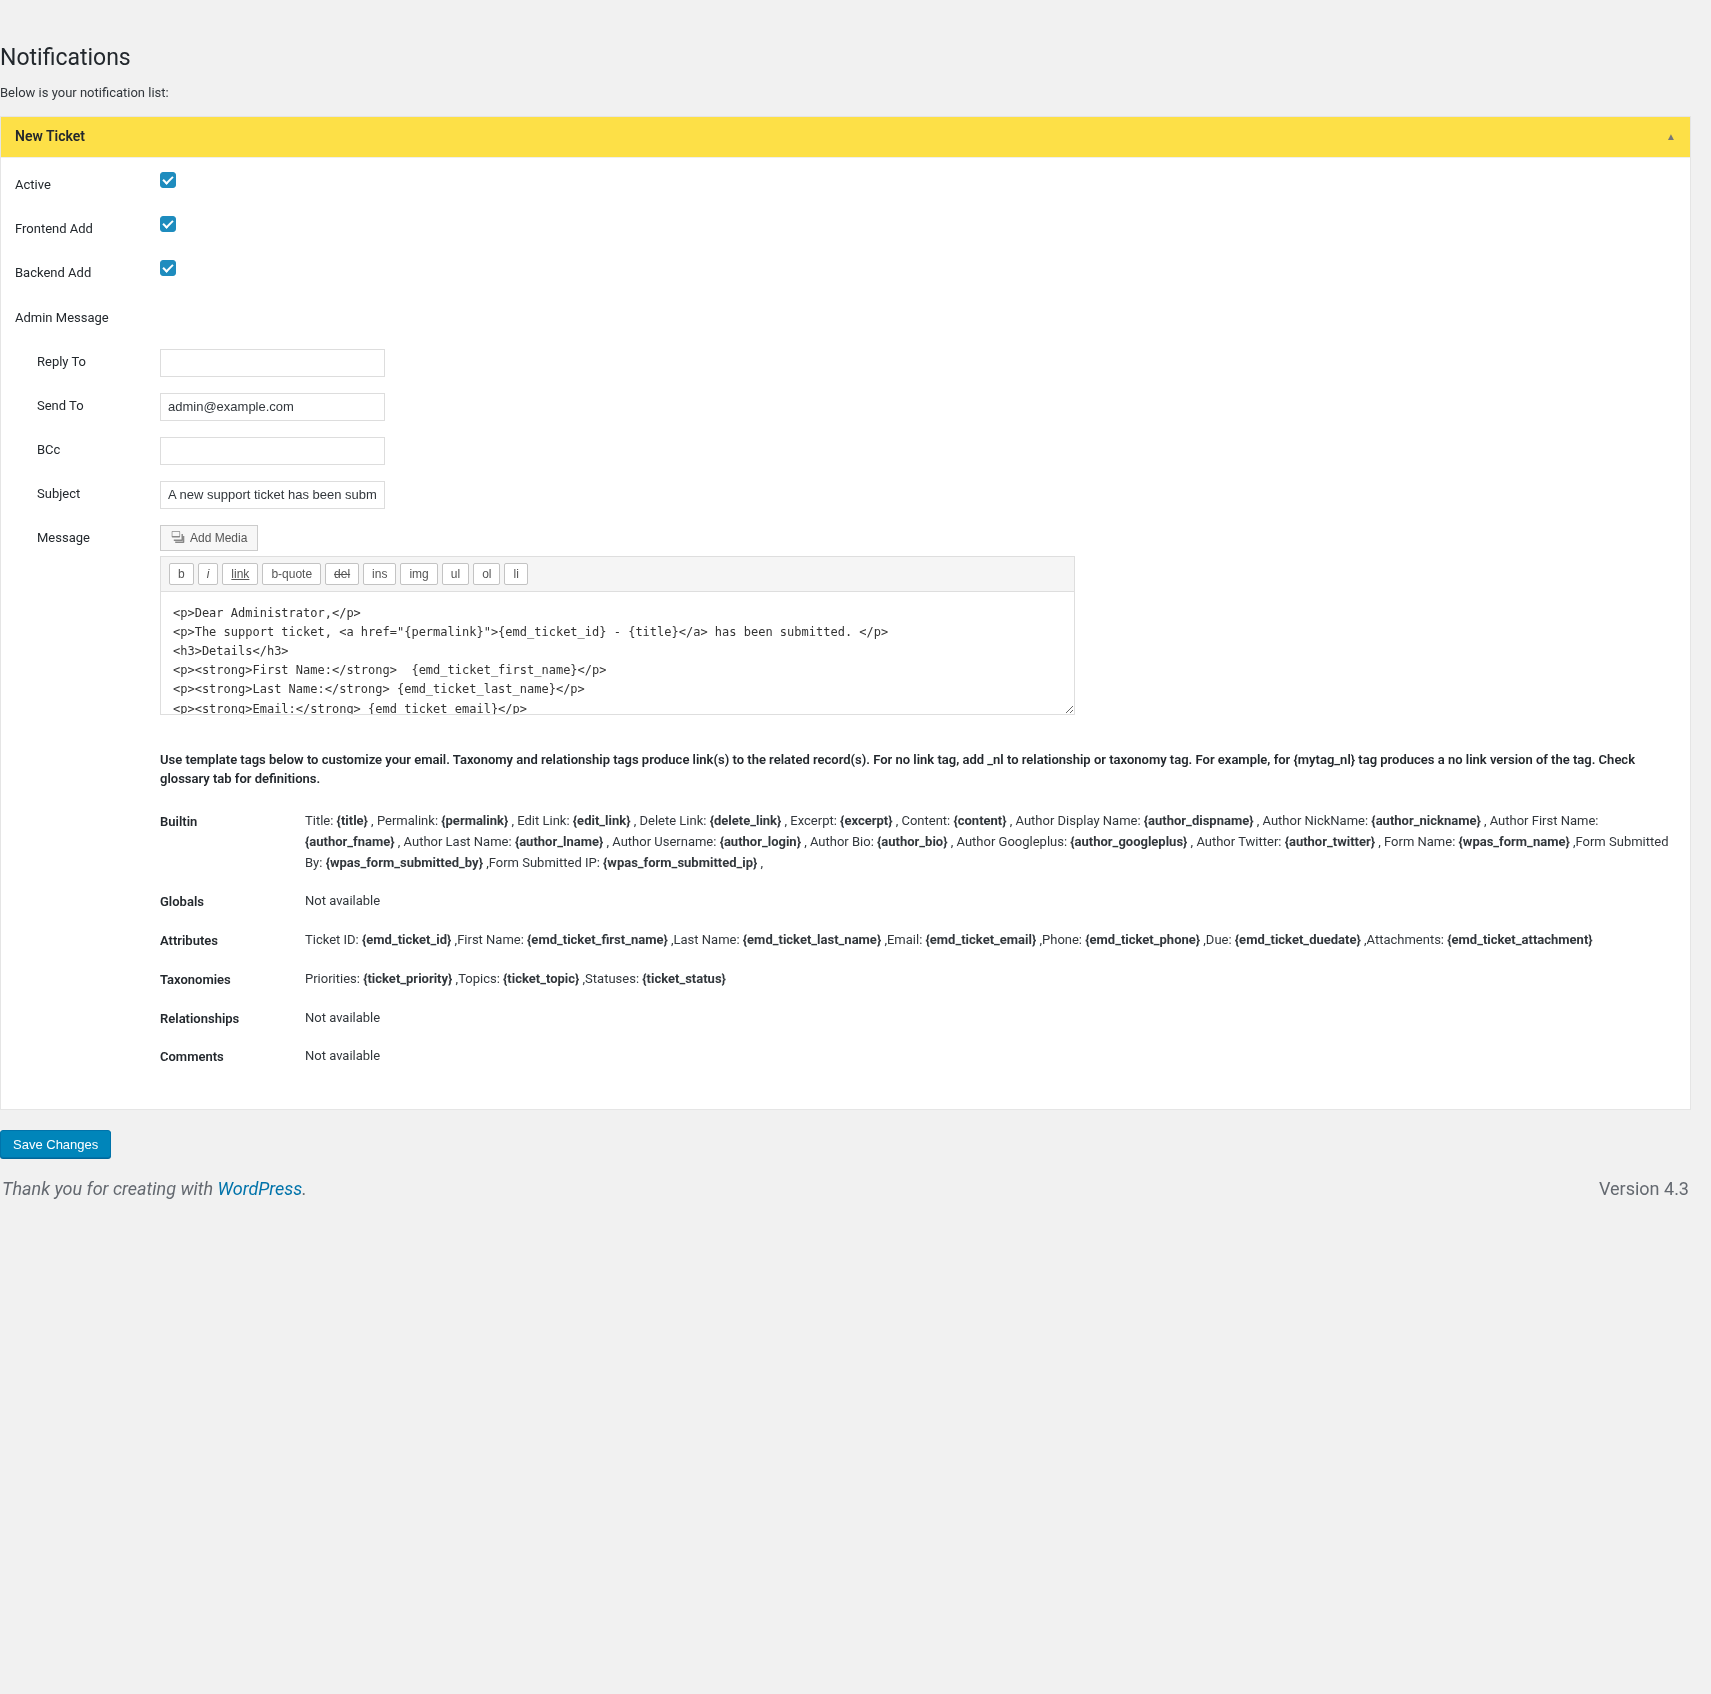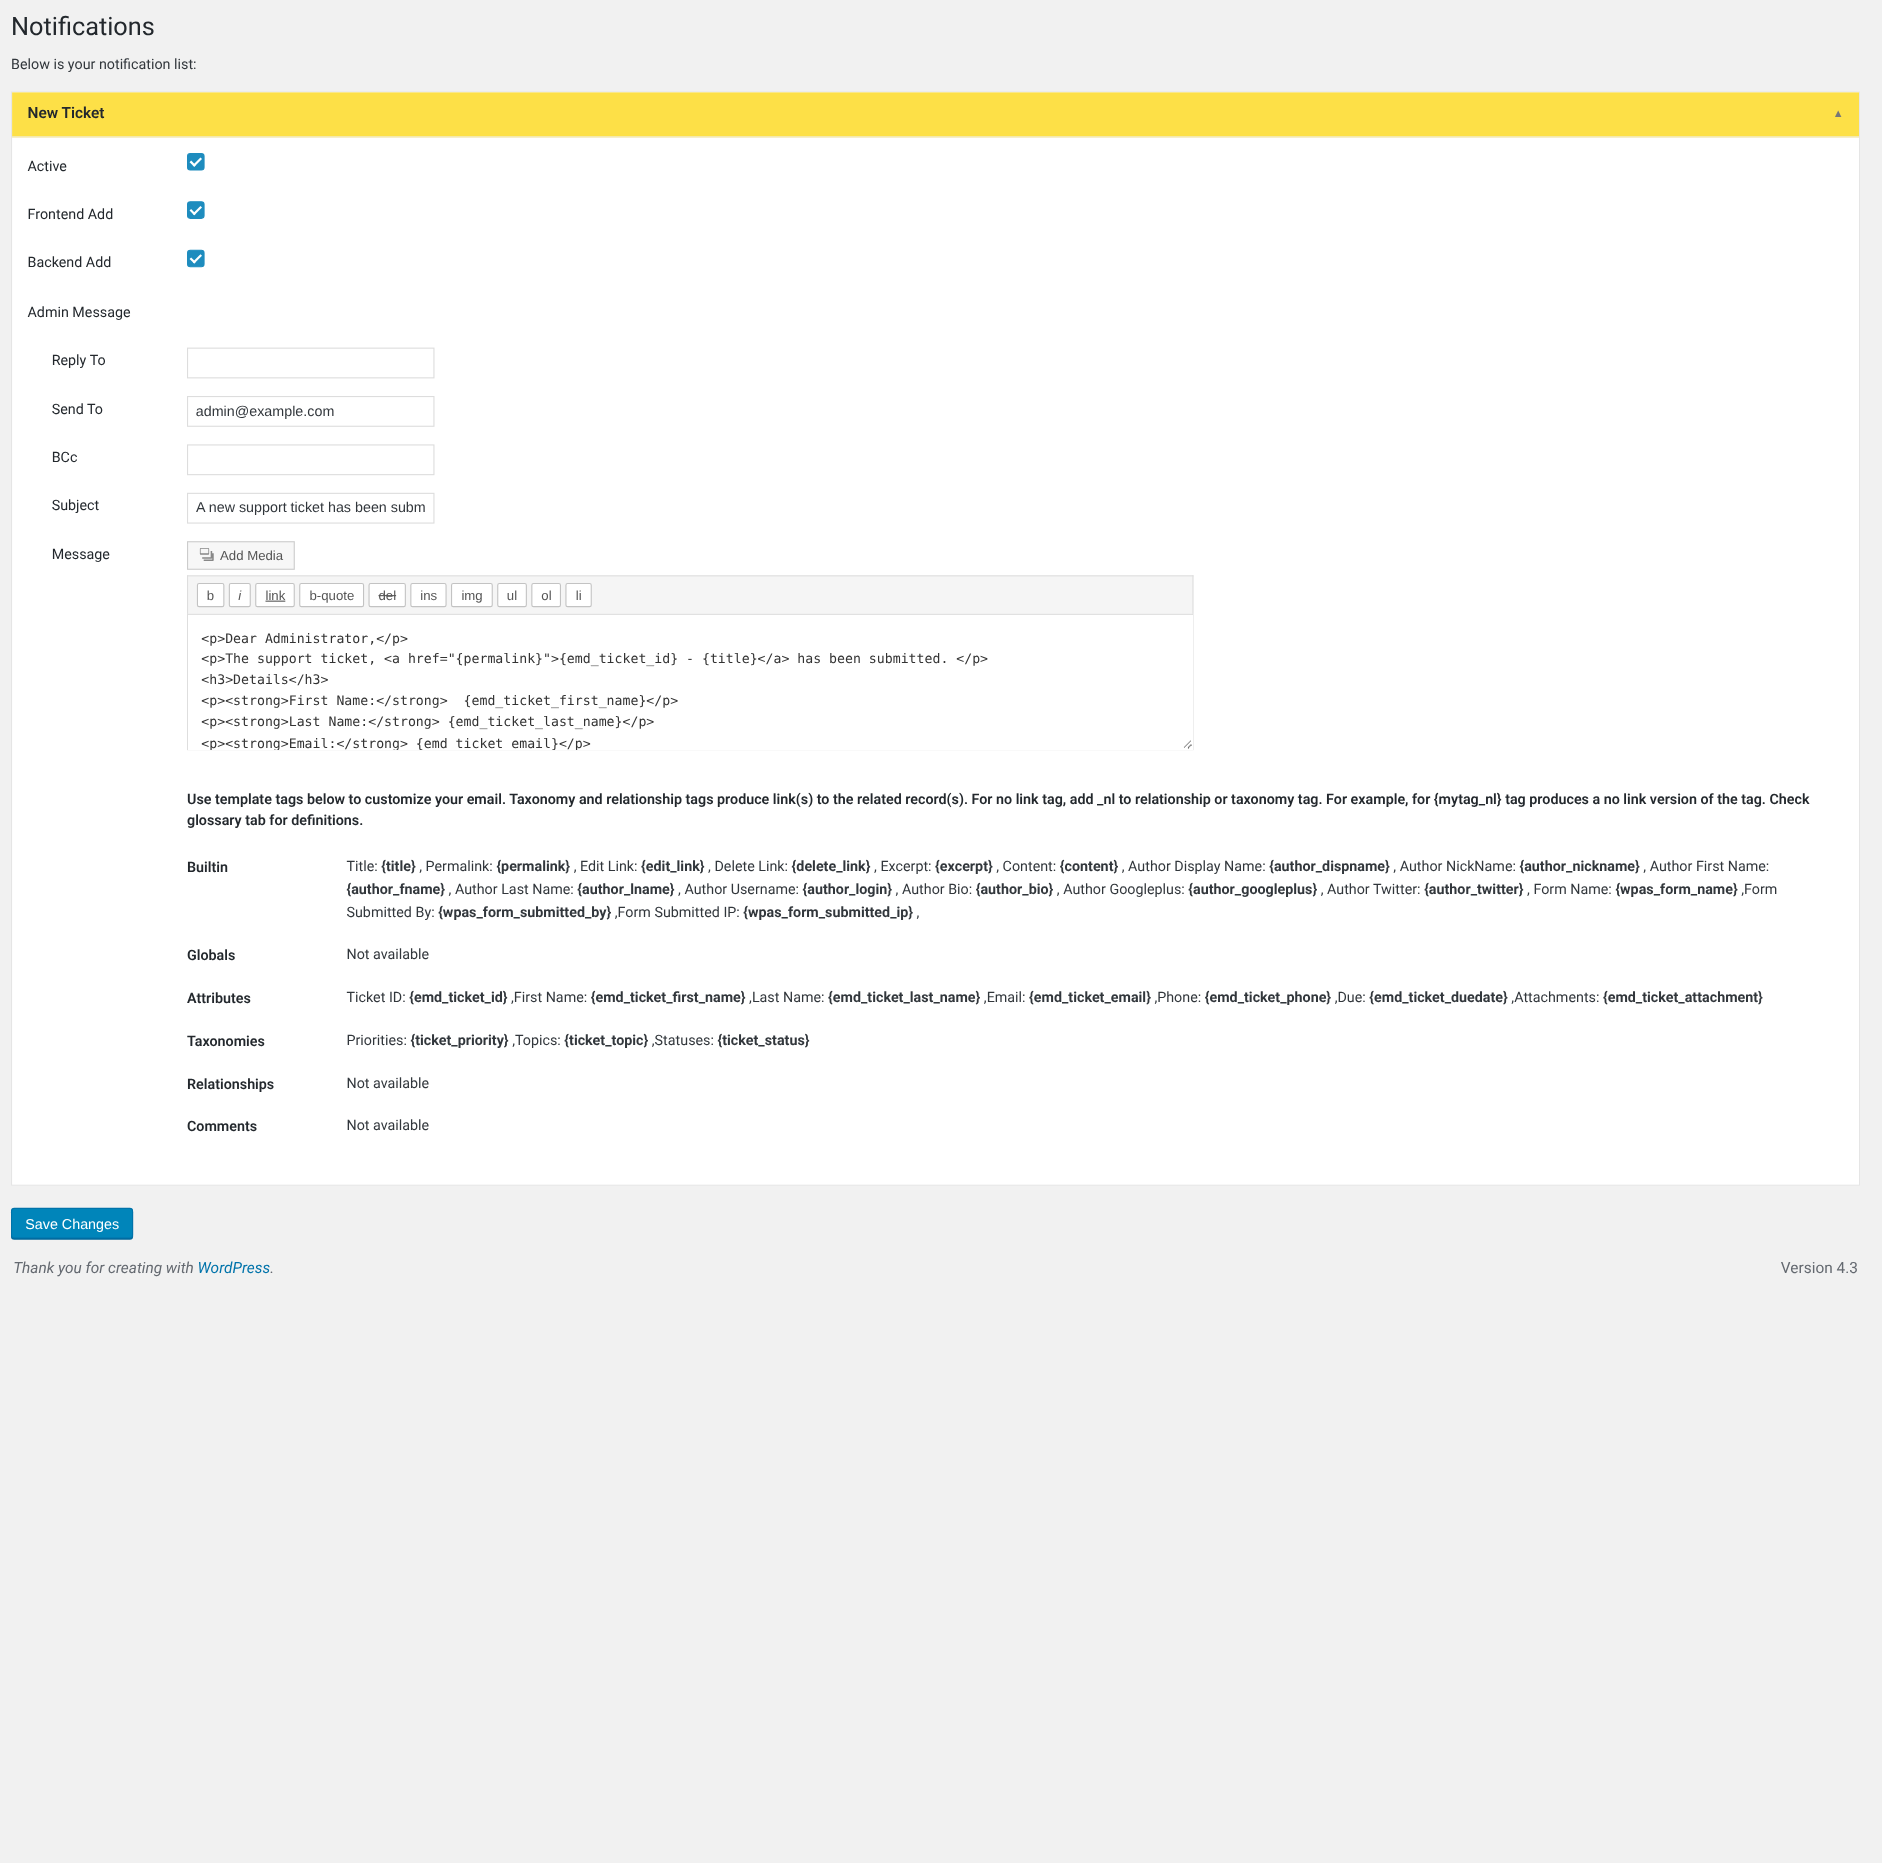--- a/index.html
+++ b/index.html
@@ -3,21 +3,21 @@
 <meta charset="utf-8">
 <style>
 * { box-sizing: border-box; margin: 0; padding: 0; }
 body {
   font-family: -apple-system, BlinkMacSystemFont, "Segoe UI", Roboto, Helvetica, Arial, sans-serif;
   background: #f1f1f1;
   color: #23282d;
   font-size: 13px;
   line-height: 1.4;
 }
-.wrap { padding: 0 20px 20px 10px; }
+.wrap { padding: 0 20px 20px 0; margin-top: 33px; }
 h1.page-title { font-size: 23px; font-weight: 400; padding: 9px 0 4px 0; color: #23282d; }
 .subtitle { font-size: 13px; color: #32373c; margin: 6px 0 14px 0; }
 .panel {
   background: #fff;
   border: 1px solid #e5e5e5;
   margin-bottom: 20px;
 }
 .panel-header {
   background: #fde047;
   border-bottom: 1px solid #eeeeee;
@@ -150,21 +150,21 @@
   font-size: 13px;
   cursor: pointer;
   border-radius: 3px;
   box-shadow: 0 1px 0 #006799;
 }
 .footer {
   display: flex;
   justify-content: space-between;
   align-items: flex-start;
   padding: 18px 2px 8px 2px;
-  font-size: 14px;
+  font-size: 18px;
   color: #646970;
   font-style: italic;
 }
 .footer .right { font-style: normal; }
 .footer a { color: #0073aa; text-decoration: none; }
 .editor-wrap { width: 100%; max-width: 915px; }
 </style>
 </head>
 <body>
 

